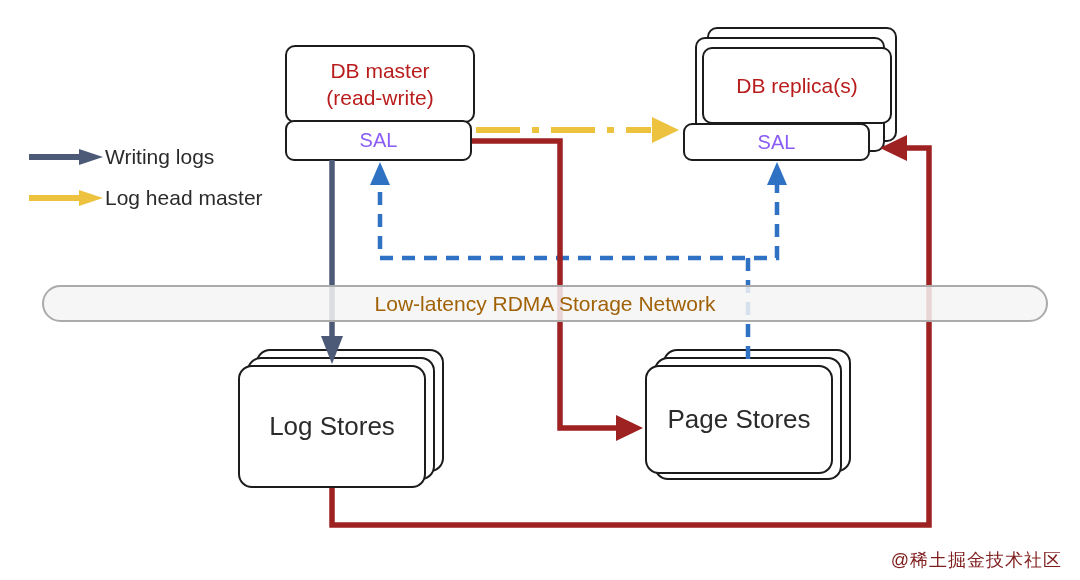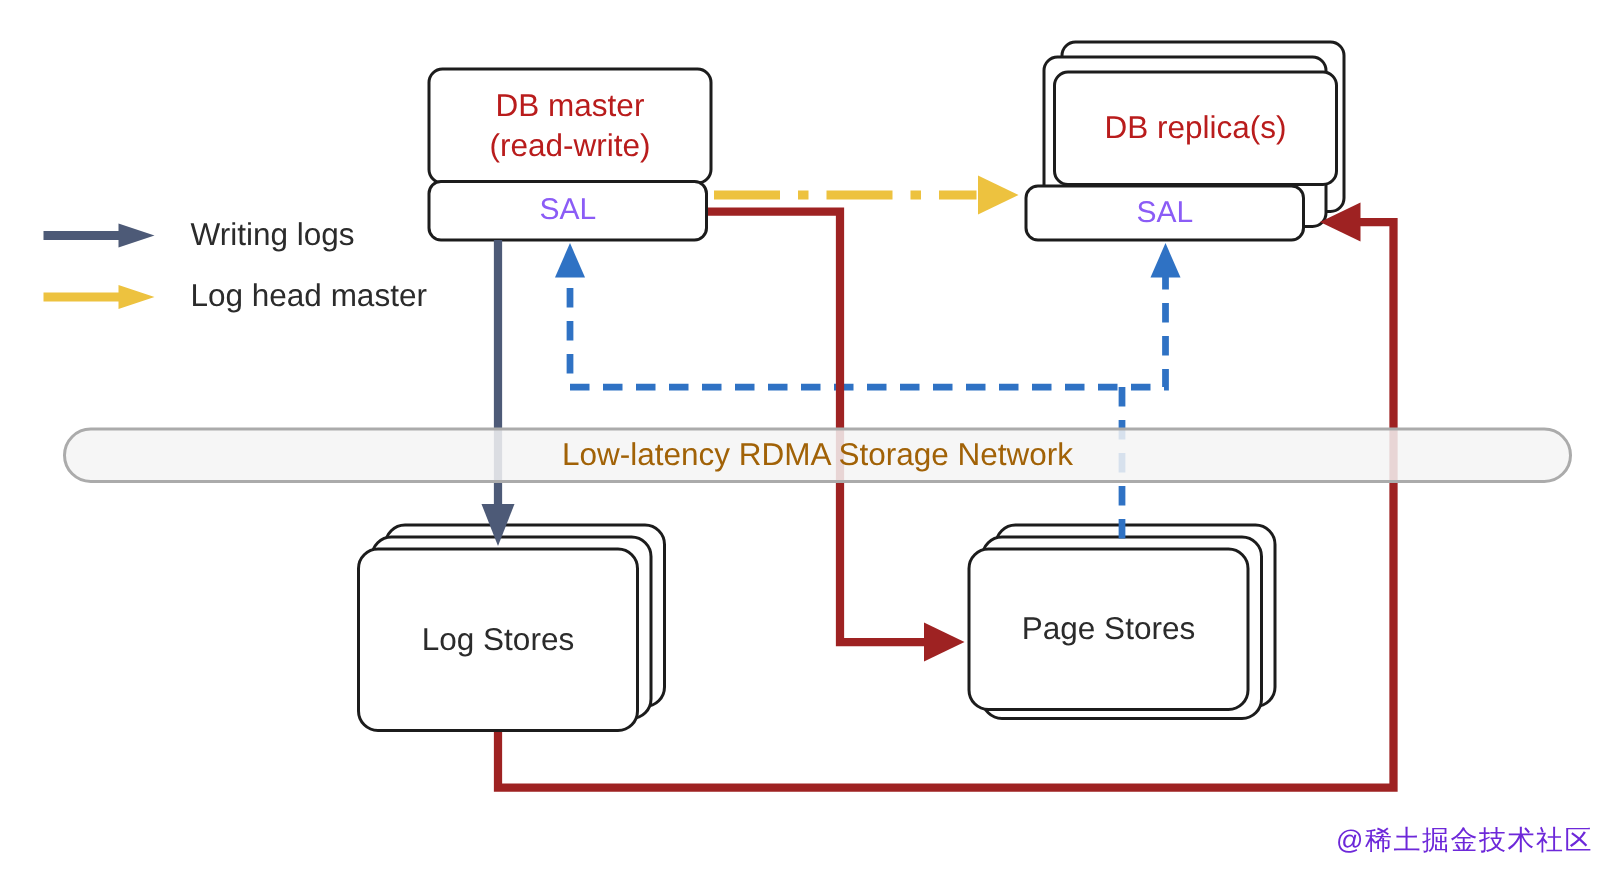--- a/index.html
+++ b/index.html
@@ -13,36 +13,36 @@
   #netbar{z-index:3;}
   
   .node{
     position:absolute;background:#ffffff;border:2.5px solid #1c1c1c;
     display:flex;align-items:center;justify-content:center;text-align:center;
     box-sizing:border-box;
   }
   .label-box{border-radius:10px;font-size:21px;line-height:1.3;color:#b91c1c;}
   .sal-box{border-radius:9px;font-size:20px;color:#8b5cf6;}
   .stack-card{position:absolute;background:#ffffff;border:2.5px solid #1c1c1c;border-radius:14px;box-sizing:border-box;}
-  .store-front{display:flex;align-items:center;justify-content:center;font-size:21px;color:#2b2b2b;}
+  .store-front{display:flex;align-items:center;justify-content:center;font-size:26px;color:#2b2b2b;}
   
   .net-bar{
     position:absolute;left:42px;top:285px;width:1006px;height:37px;border-radius:19px;
     background:rgba(245,245,245,0.85);border:2.5px solid #ababab;box-sizing:border-box;
     display:flex;align-items:center;justify-content:center;
     font-size:21px;color:#a16207;
   }
   
   .legend{position:absolute;left:27px;top:143px;z-index:2;}
   .legend-row{display:flex;align-items:center;height:28px;margin-bottom:13px;}
   .legend-swatch{width:78px;height:18px;flex:0 0 78px;}
-  .legend-label{margin-left:22px;font-size:21px;color:#2b2b2b;white-space:nowrap;}
+  .legend-label{font-size:21px;color:#2b2b2b;white-space:nowrap;}
   
   .watermark{
-    position:absolute;right:18px;bottom:8px;font-size:18px;color:#6d28d9;
+    position:absolute;right:18px;bottom:8px;font-size:18px;color:#7f1d1d;
     letter-spacing:1px;z-index:4;
   }
 </style>
 </head>
 <body>
 
 <div id="canvas">
 
   <div id="boxes">
 

